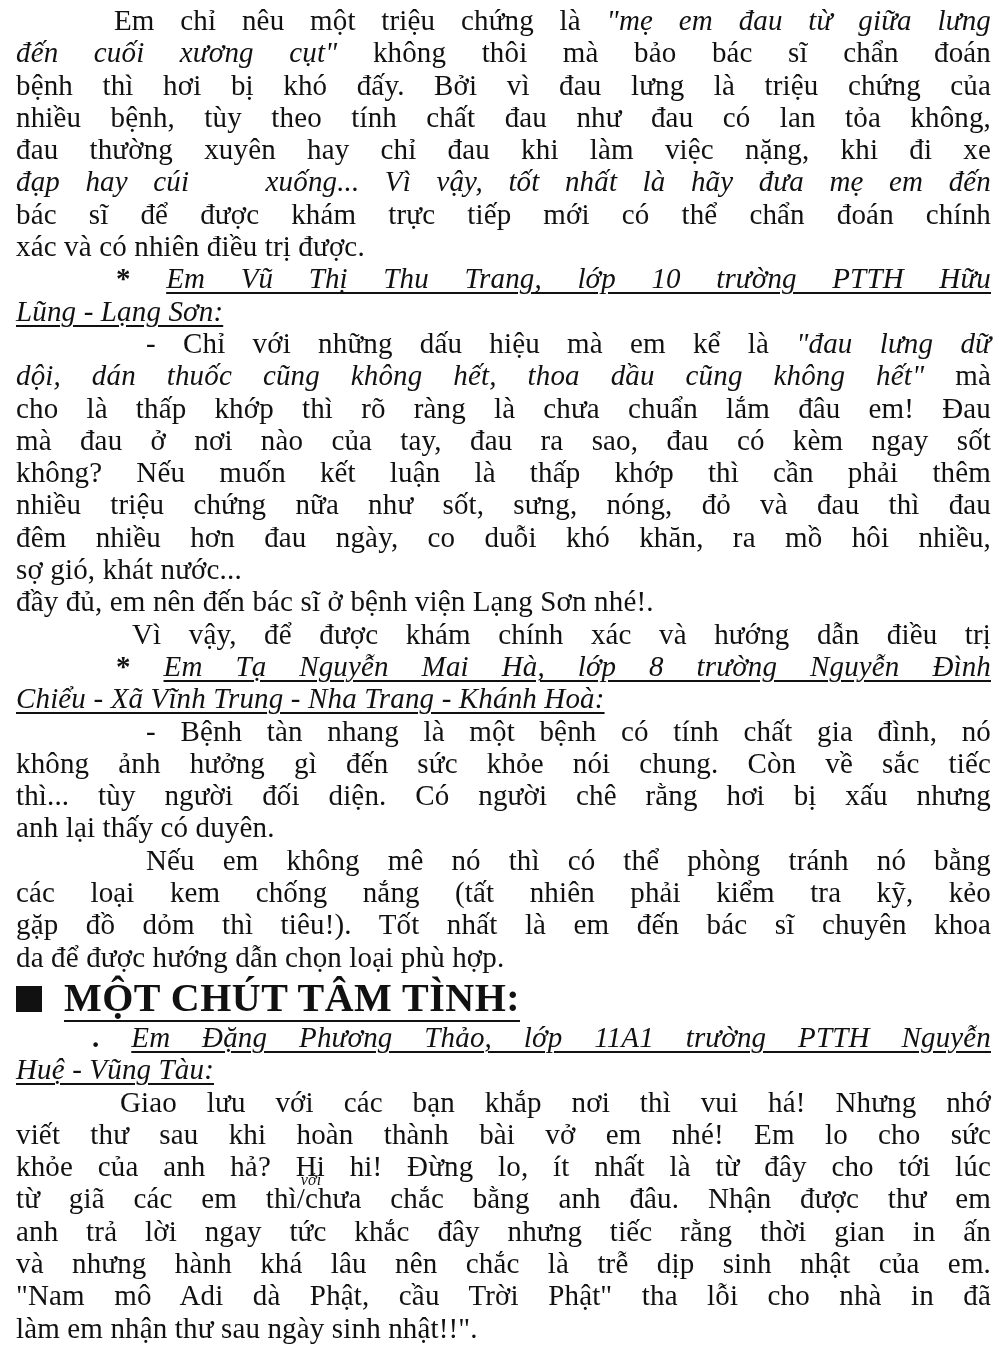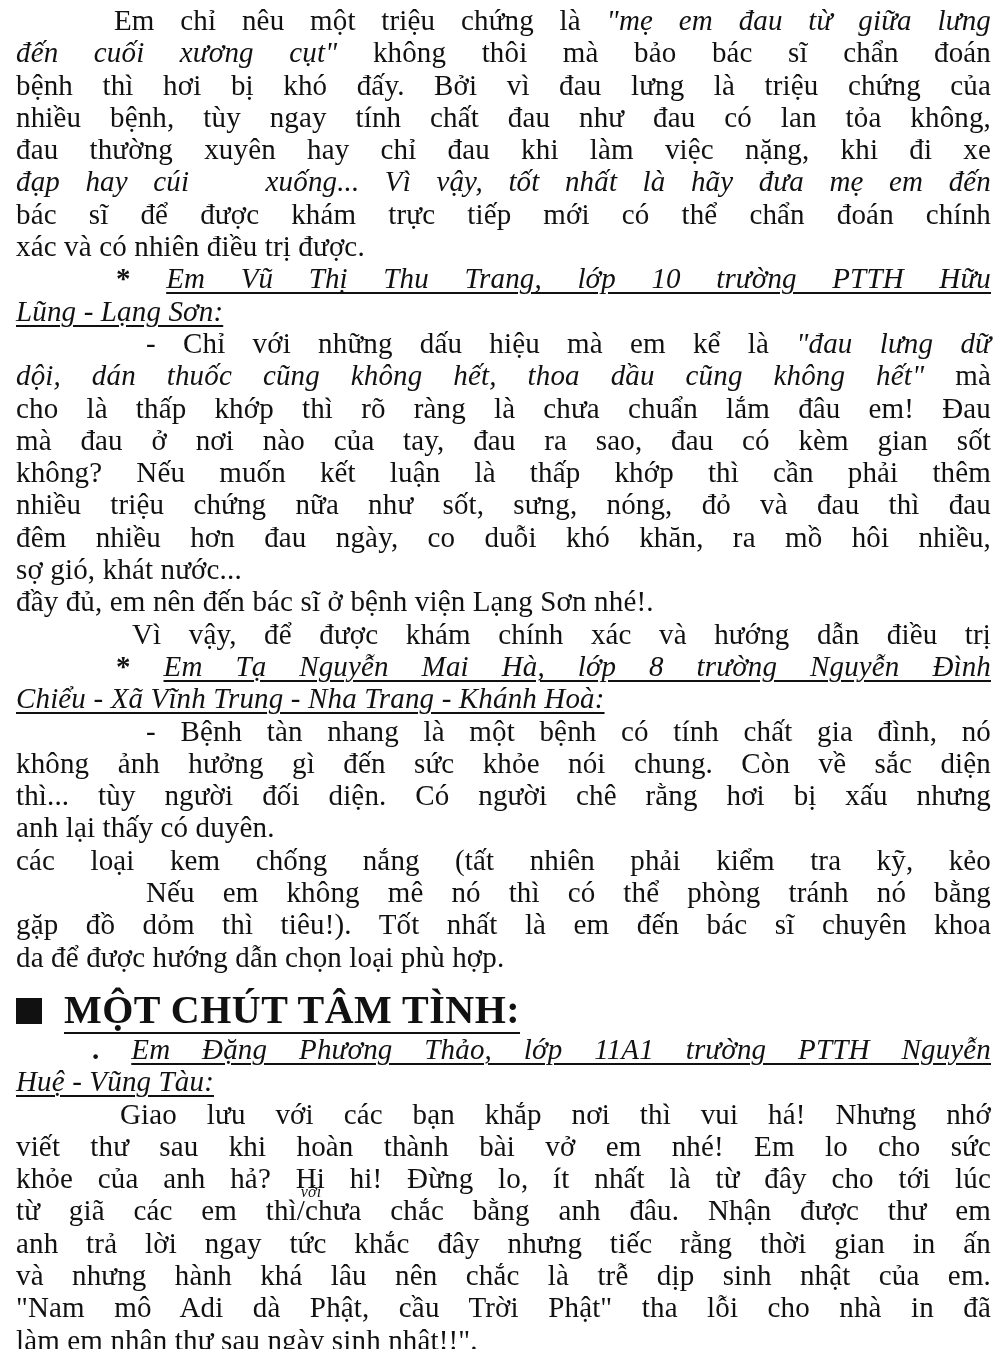--- a/index.html
+++ b/index.html
@@ -44,21 +44,21 @@
       font-weight: normal;
       text-decoration: underline;
       text-decoration-thickness: 2px;
       text-underline-offset: 4px;
     }
     .star { font-weight: bold; }
     .section-heading {
       display: flex;
       align-items: center;
       height: 44px;
-      margin-top: 16px;
+      margin-top: 4px;
       margin-bottom: 0px;
     }
     .square {
       width: 26px;
       height: 26px;
       background: #111;
       margin-left: 0px;
       margin-right: 22px;
       flex: 0 0 auto;
     }
@@ -85,63 +85,63 @@
   </style>
 </head>
 <body>
 
 <div class="page">
 
   <div>
     <div class="line indent"><span>Em chỉ nêu một triệu chứng là </span><span class="it">"mẹ em đau từ giữa lưng</span></div>
     <div class="line"><span class="it">đến cuối xương cụt"</span><span> không thôi mà bảo bác sĩ chẩn đoán</span></div>
     <div class="line">bệnh thì hơi bị khó đấy. Bởi vì đau lưng là triệu chứng của</div>
-    <div class="line">nhiều bệnh, tùy ngay tính chất đau như đau có lan tỏa không,</div>
+    <div class="line">nhiều bệnh, tùy theo tính chất đau như đau có lan tỏa không,</div>
     <div class="line">đau thường xuyên hay chỉ đau khi làm việc nặng, khi đi xe</div>
     <div class="line" style="white-space:pre;font-style:italic;">đạp hay cúi   xuống... Vì vậy, tốt nhất là hãy đưa mẹ em đến</div>
     <div class="line">bác sĩ để được khám trực tiếp mới có thể chẩn đoán chính</div>
     <div class="line last">xác và có nhiên điều trị được.</div>
   </div>
 
   <div>
     <div class="line indent-star"><span class="star">*</span> <span class="hdr">Em Vũ Thị Thu Trang, lớp 10 trường PTTH Hữu</span></div>
     <div class="line last"><span class="hdr">Lũng - Lạng Sơn:</span></div>
   </div>
 
   <div>
     <div class="line indent-dash"><span>- Chỉ với những dấu hiệu mà em kể là </span><span class="it">"đau lưng dữ</span></div>
     <div class="line"><span class="it">dội, dán thuốc cũng không hết, thoa dầu cũng không hết"</span><span> mà</span></div>
     <div class="line">cho là thấp khớp thì rõ ràng là chưa chuẩn lắm đâu em! Đau</div>
-    <div class="line">mà đau ở nơi nào của tay, đau ra sao, đau có kèm gian sốt</div>
+    <div class="line">mà đau ở nơi nào của tay, đau ra sao, đau có kèm ngay sốt</div>
     <div class="line">không? Nếu muốn kết luận là thấp khớp thì cần phải thêm</div>
     <div class="line">nhiều triệu chứng nữa như sốt, sưng, nóng, đỏ và đau thì đau</div>
     <div class="line">đêm nhiều hơn đau ngày, co duỗi khó khăn, ra mồ hôi nhiều,</div>
     <div class="line last">sợ gió, khát nước...</div>
   </div>
 
   <div>
     <div class="line last">đầy đủ, em nên đến bác sĩ ở bệnh viện Lạng Sơn nhé!.</div>
     <div class="line indent" style="padding-left:116px;">Vì vậy, để được khám chính xác và hướng dẫn điều trị</div>
   </div>
 
   <div>
     <div class="line indent-star"><span class="star">*</span> <span class="hdr">Em Tạ Nguyễn Mai Hà, lớp 8 trường Nguyễn Đình</span></div>
     <div class="line last"><span class="hdr">Chiểu - Xã Vĩnh Trung - Nha Trang - Khánh Hoà:</span></div>
   </div>
 
   <div>
     <div class="line indent-dash">- Bệnh tàn nhang là một bệnh có tính chất gia đình, nó</div>
-    <div class="line">không ảnh hưởng gì đến sức khỏe nói chung. Còn về sắc diện</div>
+    <div class="line">không ảnh hưởng gì đến sức khỏe nói chung. Còn về sắc tiếc</div>
     <div class="line">thì... tùy người đối diện. Có người chê rằng hơi bị xấu nhưng</div>
     <div class="line last">anh lại thấy có duyên.</div>
   </div>
 
   <div>
+    <div class="line indent" style="padding-left:130px;">Nếu em không mê nó thì có thể phòng tránh nó bằng</div>
     <div class="line">các loại kem chống nắng (tất nhiên phải kiểm tra kỹ, kẻo</div>
-    <div class="line indent" style="padding-left:130px;">Nếu em không mê nó thì có thể phòng tránh nó bằng</div>
     <div class="line">gặp đồ dỏm thì tiêu!). Tốt nhất là em đến bác sĩ chuyên khoa</div>
     <div class="line last">da để được hướng dẫn chọn loại phù hợp.</div>
   </div>
 
   <div class="section-heading">
     <div class="square"></div>
     <div class="section-title">MỘT CHÚT TÂM TÌNH:</div>
   </div>
 
   <div>

